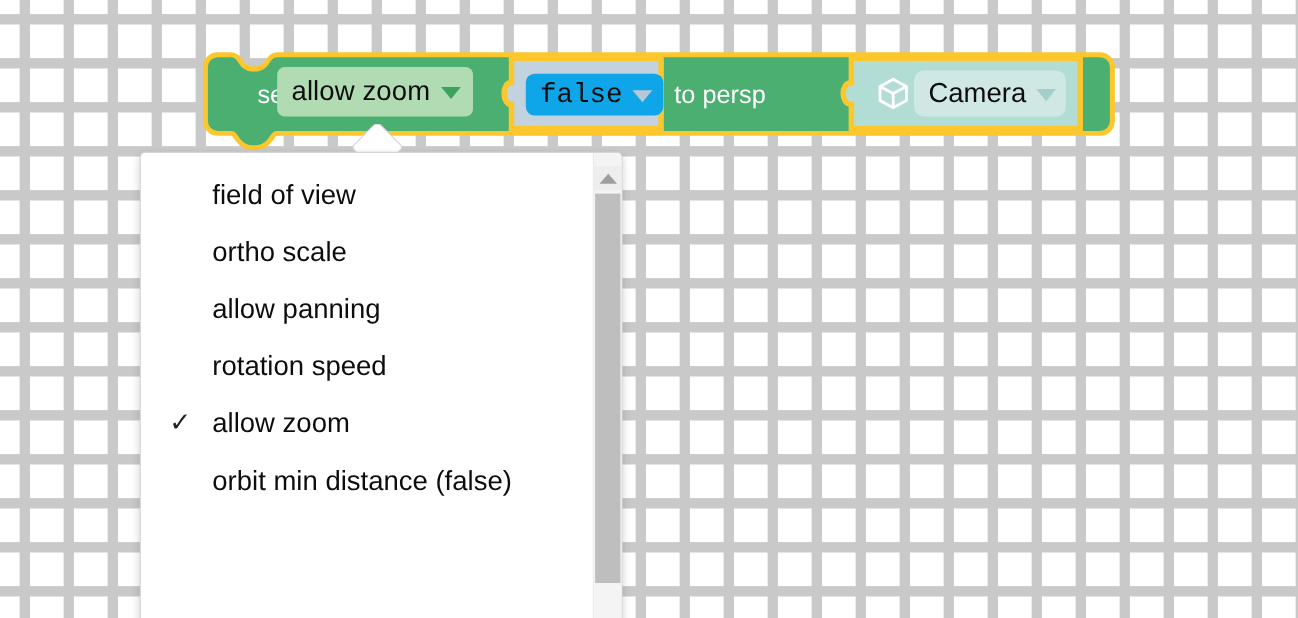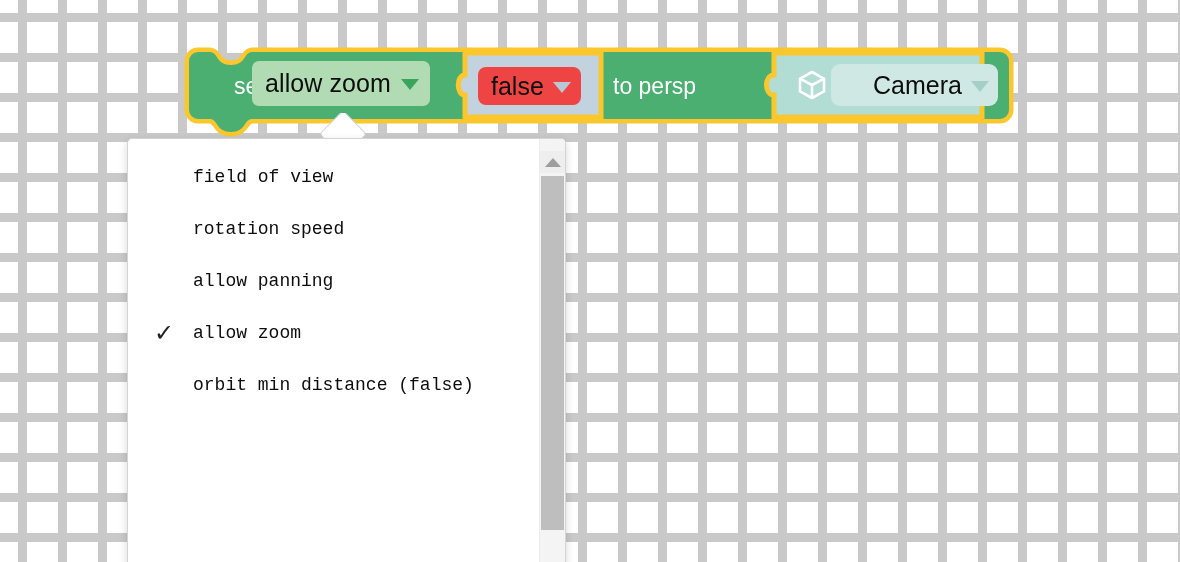--- a/index.html
+++ b/index.html
@@ -111,22 +111,23 @@
     height: 64px;
   }
   #false-inner {
     position: absolute;
     left: 17px;
     top: 14px;
     height: 38px;
     display: flex;
     align-items: center;
     padding: 0 10px 0 13px;
-    background: #ef4444;
+    background: #0ea5e9;
     border-radius: 8px;
+    font-family: Liberation Mono, monospace;
   }
   #false-inner .field-text {
     font-size: 25px;
     color: #0d0d0d;
   }
   #false-inner .tri-down { border-top: 11px solid #b9c8d6; margin-left: 9px; }
 
   
   #camera-block {
     position: absolute;
@@ -147,21 +148,20 @@
     height: 42px;
     display: flex;
     align-items: center;
     padding: 0 9px 0 13px;
     background: #cfe8e3;
     border-radius: 9px;
   }
   #camera-inner .field-text {
     font-size: 25px;
     color: #0d0d0d;
-    margin-left: 29px;
   }
   #camera-inner .tri-down { border-top: 11px solid #a4cfc8; margin-left: 9px; }
 
   
   #dropdown {
     position: absolute;
     left: 127px;
     top: 138px;
     width: 437px;
     height: 430px;
@@ -211,24 +211,24 @@
     top: 50%;
     transform: translateY(-52%);
     width: 22px;
     font-size: 24px;
     color: #222222;
     text-align: center;
     line-height: 24px;
   }
   .menu-label {
     margin-left: 65px;
-    font-size: 18px;
+    font-size: 25px;
     color: #0d0d0d;
     white-space: nowrap;
-    font-family: Liberation Mono, monospace;
+    font-family: Liberation Sans, sans-serif;
   }
 
   
   #scrollbar {
     position: absolute;
     right: 0px;
     top: 0px;
     width: 25px;
     height: 430px;
     background: #f4f4f4;
@@ -335,25 +335,29 @@
   </div>
 
 <div id="dropdown">
   <div id="menu-list">
       <div class="menu-item">
         <span class="menu-check"></span>
         <span class="menu-label">field of view</span>
       </div>
       <div class="menu-item">
         <span class="menu-check"></span>
+        <span class="menu-label">ortho scale</span>
+      </div>
+      <div class="menu-item">
+        <span class="menu-check"></span>
+        <span class="menu-label">allow panning</span>
+      </div>
+      <div class="menu-item">
+        <span class="menu-check"></span>
         <span class="menu-label">rotation speed</span>
-      </div>
-      <div class="menu-item">
-        <span class="menu-check"></span>
-        <span class="menu-label">allow panning</span>
       </div>
       <div class="menu-item">
         <span class="menu-check">✓</span>
         <span class="menu-label">allow zoom</span>
       </div>
       <div class="menu-item">
         <span class="menu-check"></span>
         <span class="menu-label">orbit min distance (false)</span>
       </div>
     </div>

